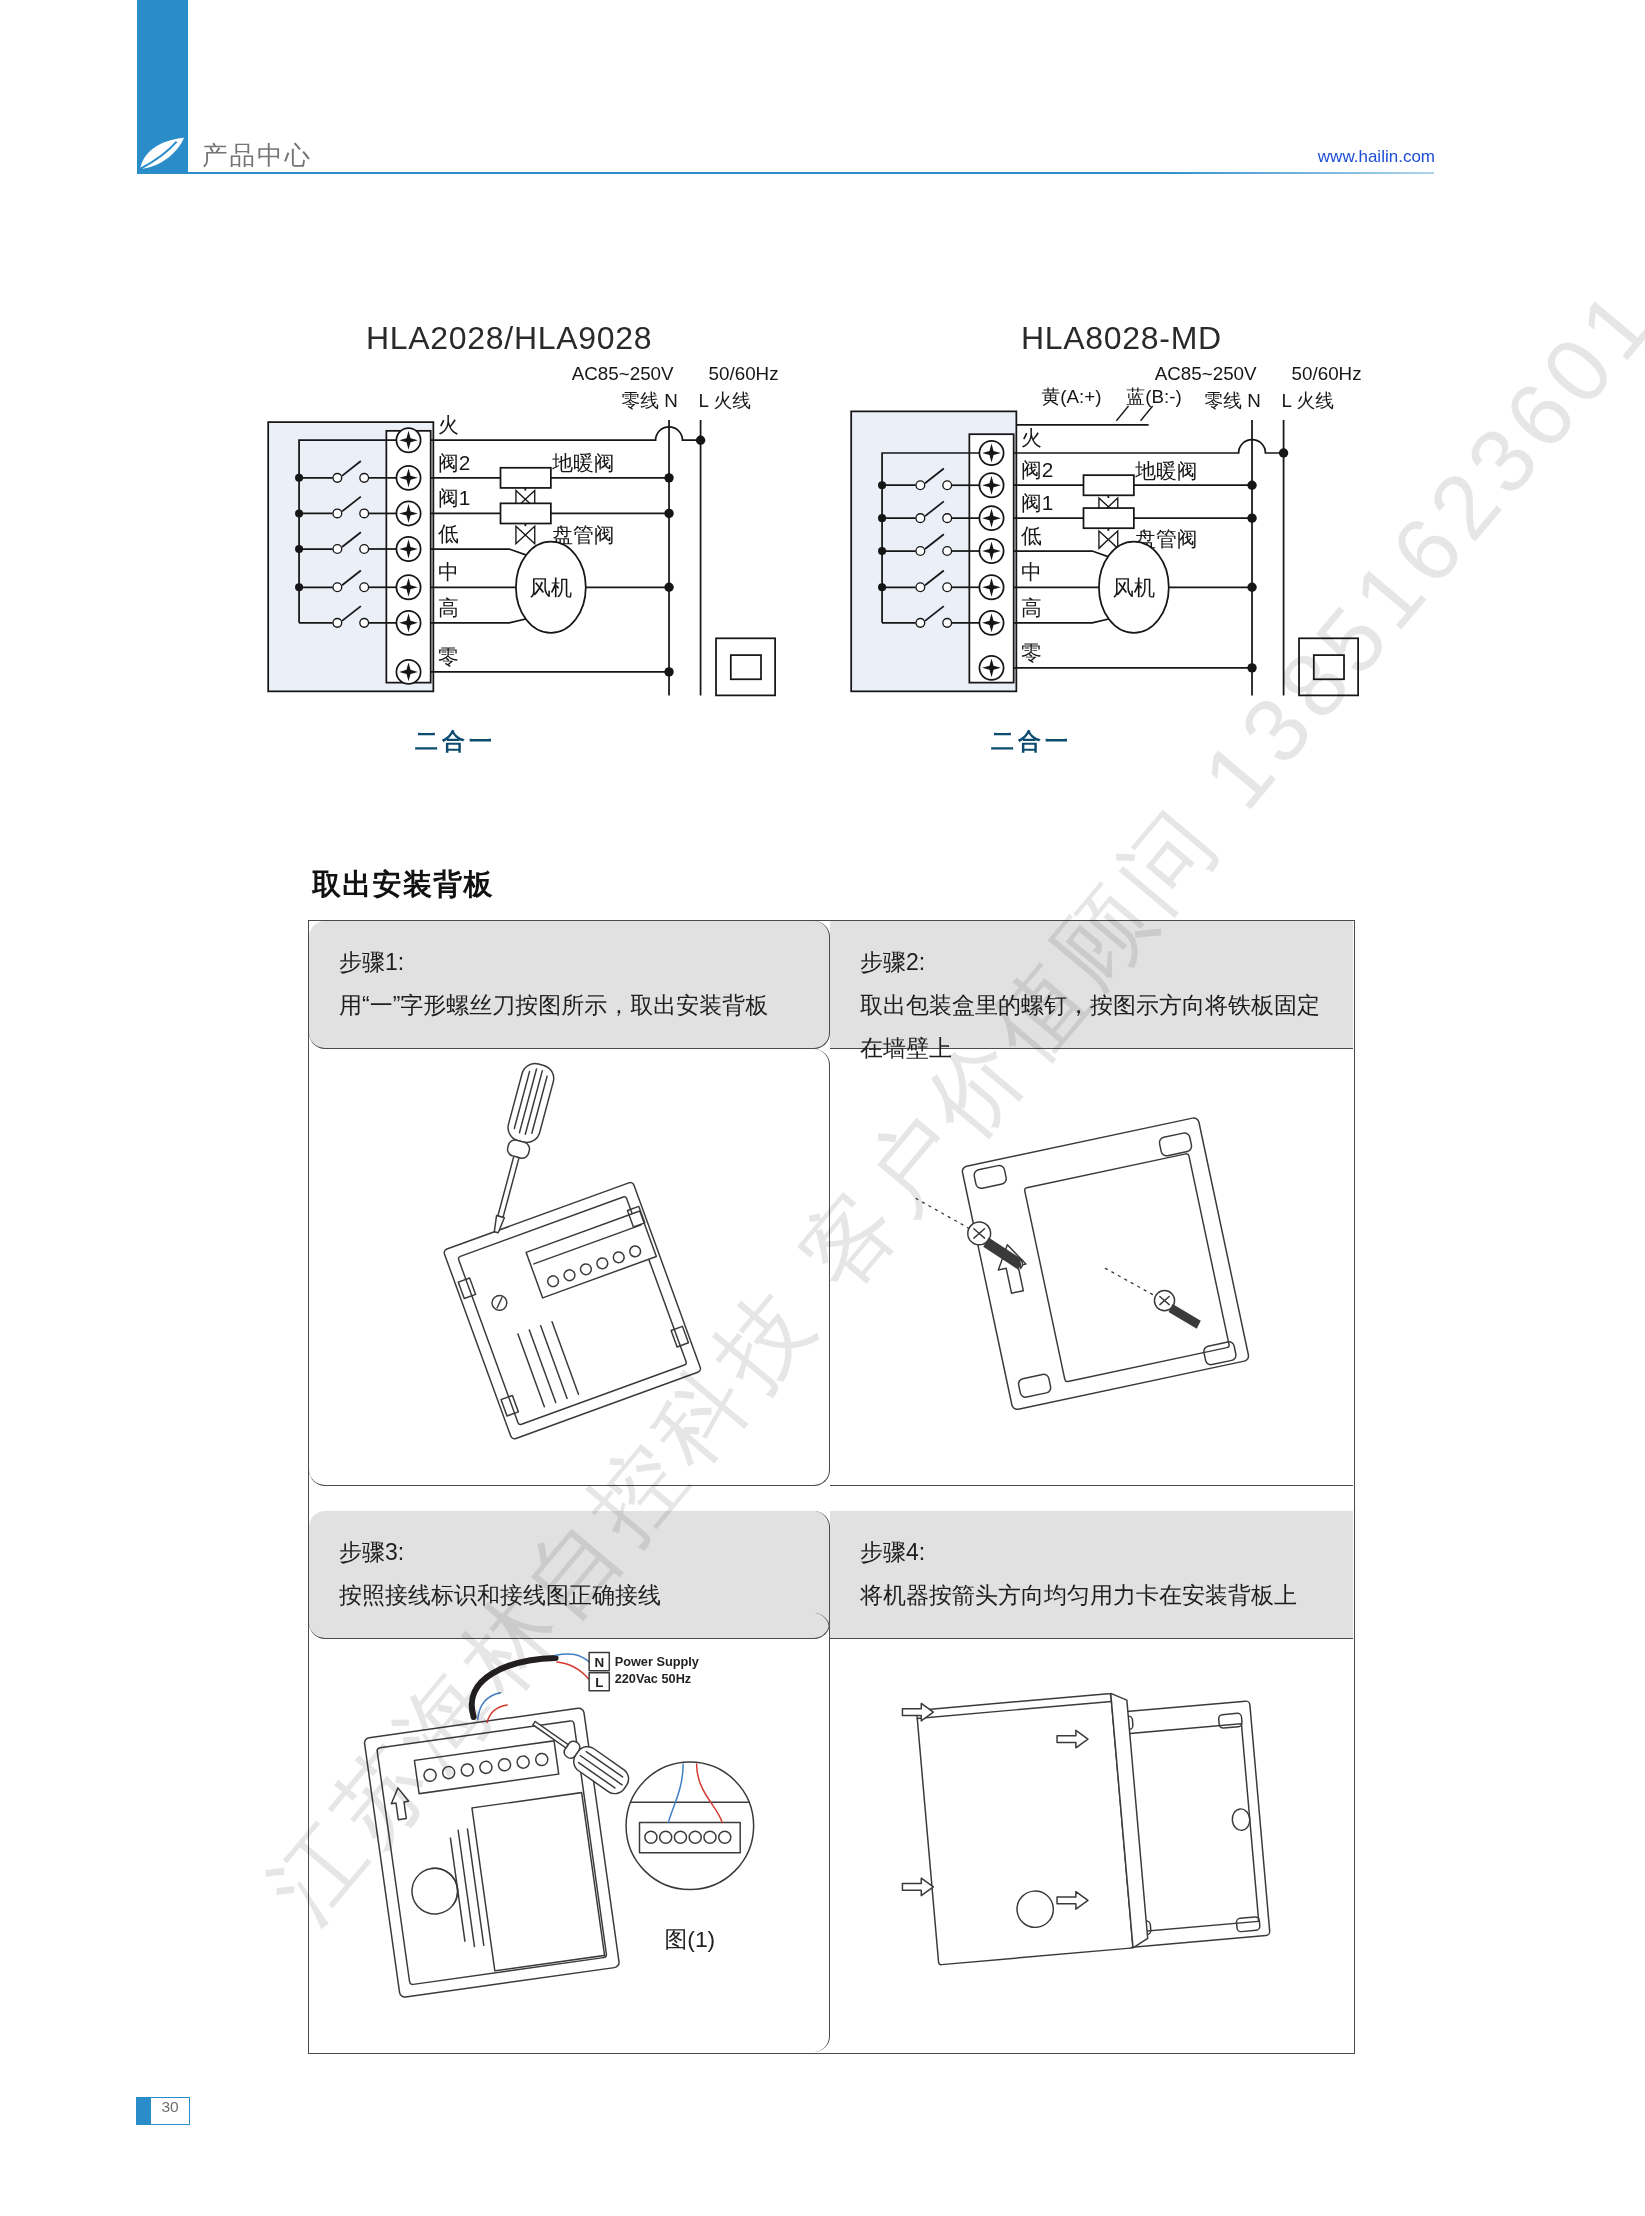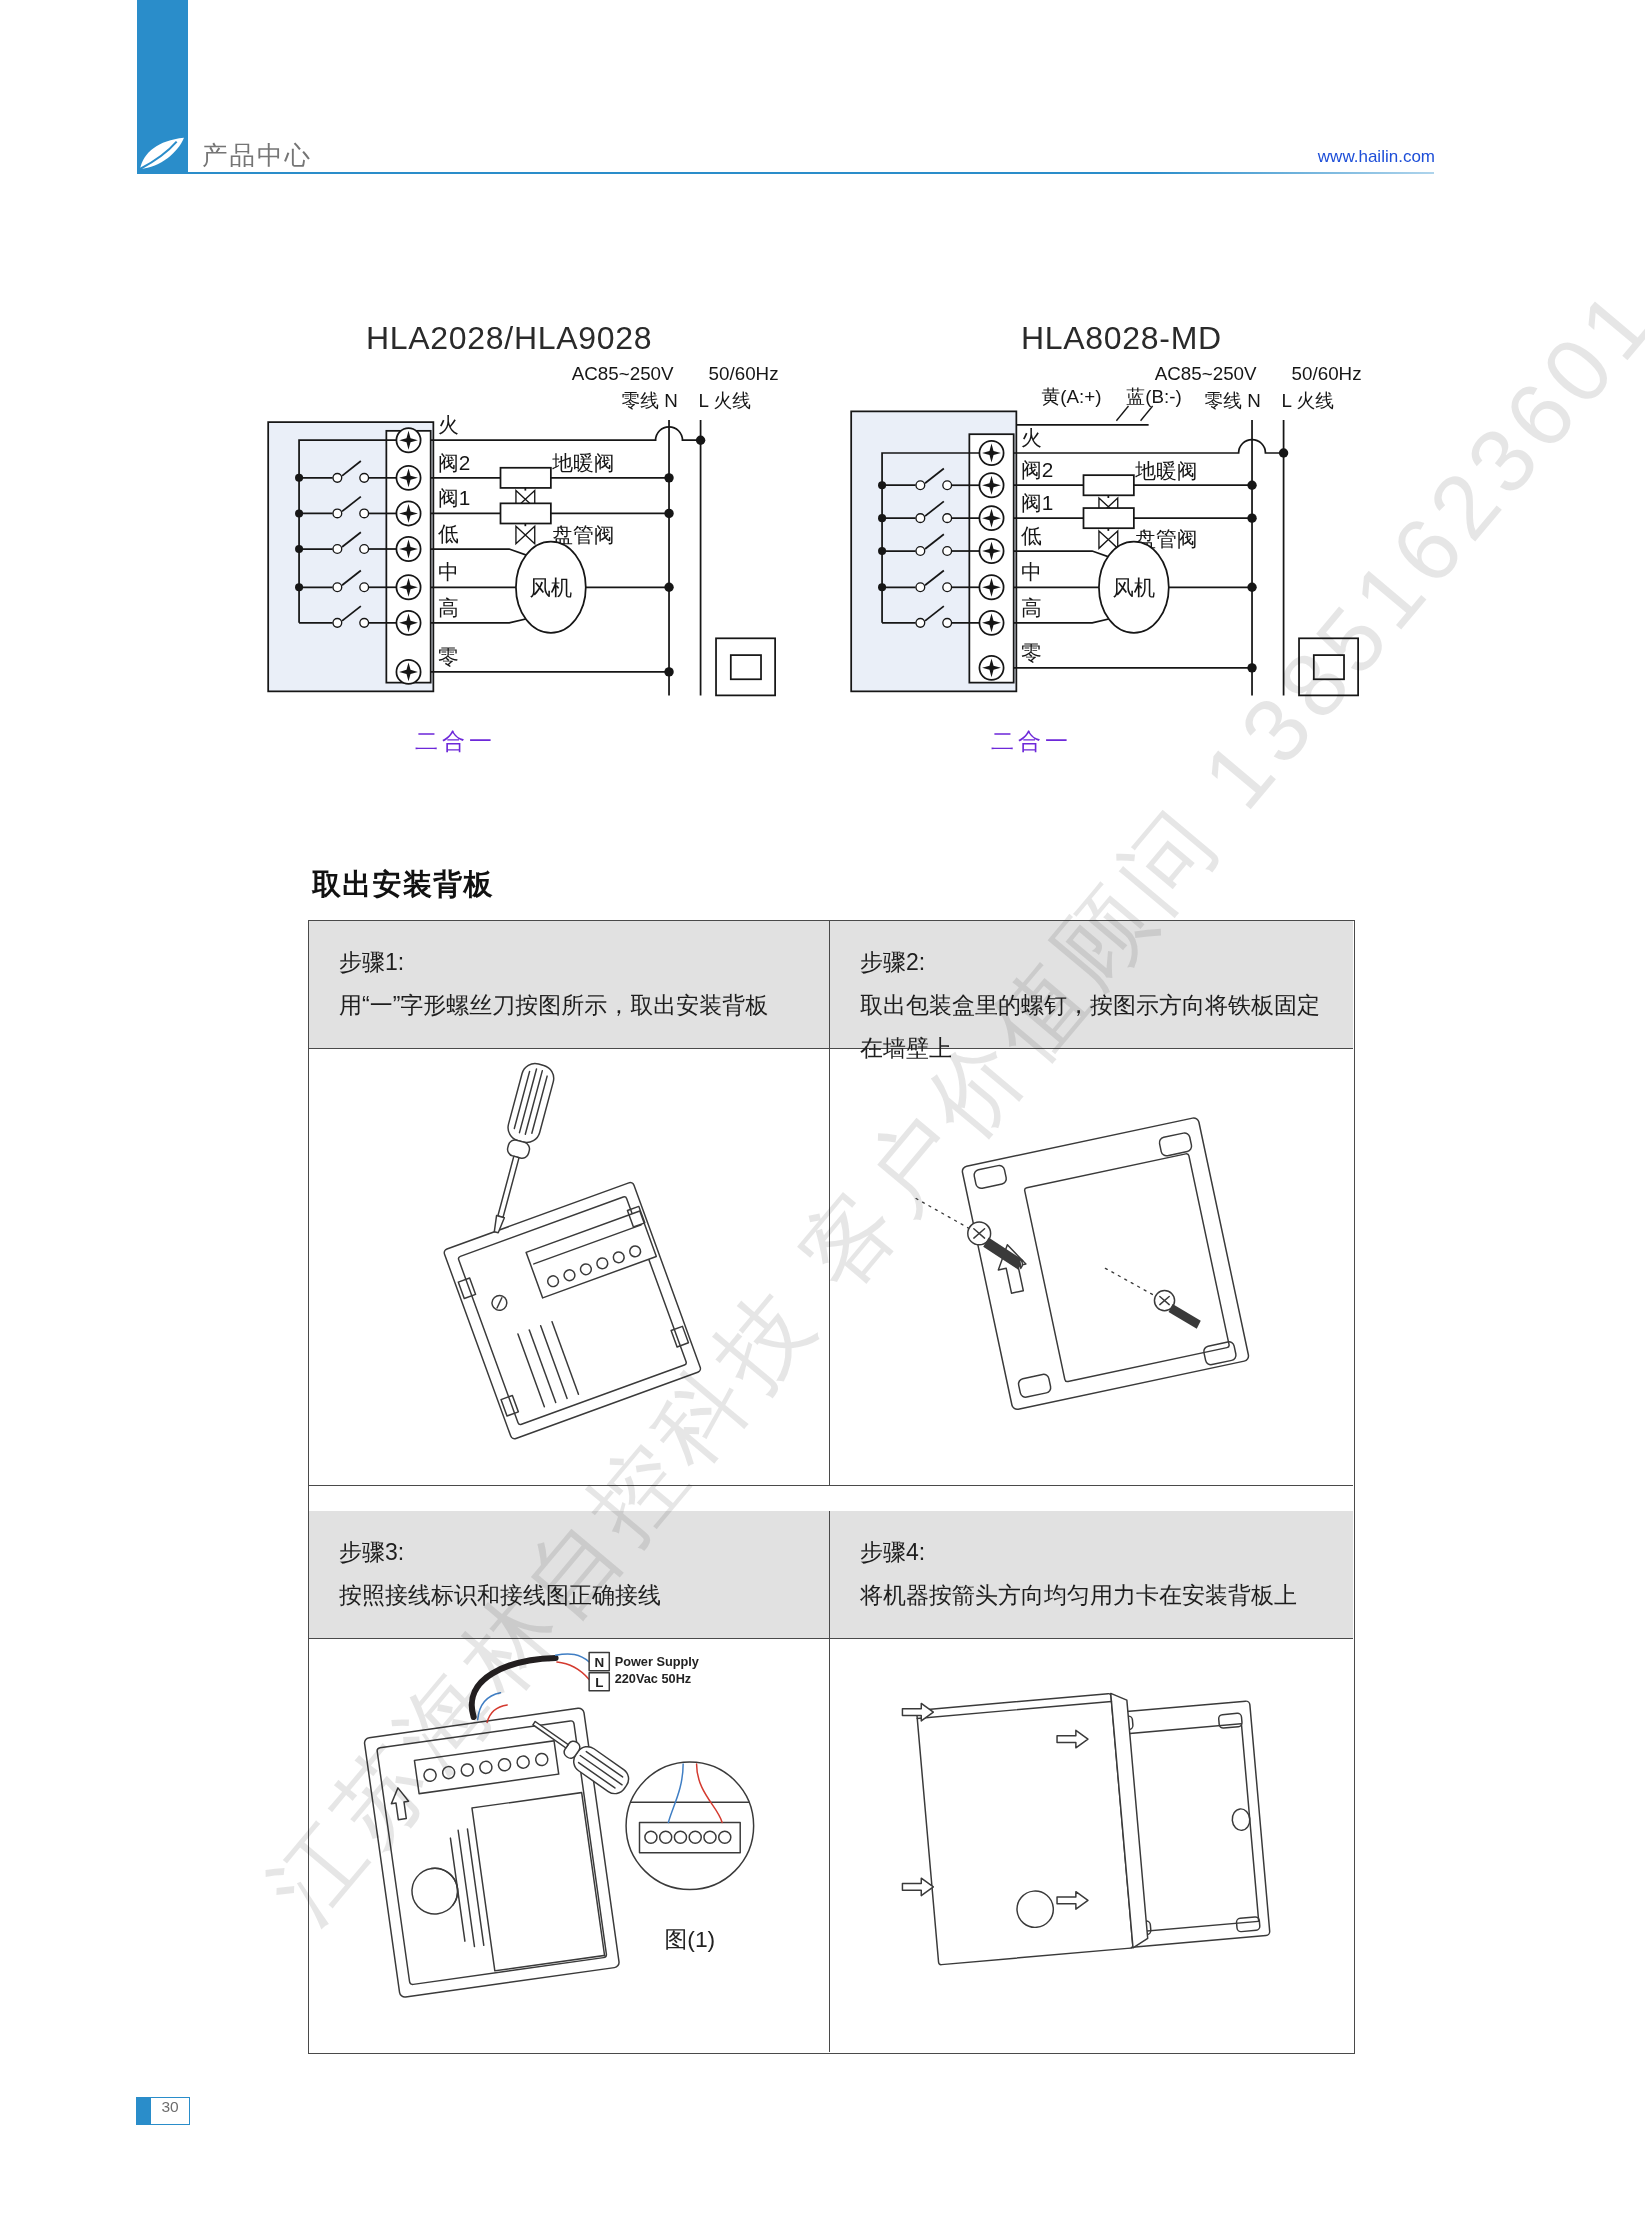--- a/index.html
+++ b/index.html
@@ -9,35 +9,35 @@
   }
   
   .hdr-bar{position:absolute;left:137px;top:0;width:51px;height:174px;background:#2a8dca;}
   .hdr-leaf{position:absolute;left:138px;top:132px;width:48px;height:42px;}
   .hdr-title{position:absolute;left:202px;top:138px;font-size:25.5px;color:#757575;letter-spacing:2px;}
   .hdr-line{position:absolute;left:137px;top:172px;width:1297px;height:2px;
     background:linear-gradient(to right,#2a8dca 78%,#aed4ec);}
   .hdr-site{position:absolute;left:1250px;top:147px;width:185px;text-align:right;font-size:17px;color:#1d4ed8;}
   
   .diag-title{position:absolute;font-size:32px;color:#2a2a2a;letter-spacing:0.7px;}
-  .combo{position:absolute;font-size:23px;color:#6d28d9;letter-spacing:4px;}
+  .combo{position:absolute;font-size:23px;color:#0c4a6e;letter-spacing:4px;font-weight:bold;}
   svg.cw{position:absolute;}
   .cw line,.cw path,.cw rect,.cw circle,.cw ellipse,.cw polyline{stroke:#161616;fill:none;stroke-width:2.6;}
   .cw .thin{stroke-width:2;}
   .cw .fillb{fill:#161616;stroke:none;}
   .cw .box{fill:#eaeff8;}
   .cw .white{fill:#ffffff;}
   .cw text{fill:#161616;stroke:none;font-size:31px;font-family:"Liberation Sans","DejaVu Sans",sans-serif;}
   .cw text.sm{font-size:28px;}
   .cw text.fan{font-size:32px;}
   
   .inst-head{position:absolute;left:312px;top:865px;font-size:29px;font-weight:bold;color:#111;letter-spacing:1.3px;}
   .tbl{position:absolute;left:308px;top:920px;width:1047px;height:1134px;border:1.3px solid #4a4a4a;box-sizing:border-box;}
   .cell{position:absolute;box-sizing:border-box;}
-  .cell.colA{left:0;width:521px;border-right:1.3px solid #4a4a4a;}
+  .cell.colA{left:0;width:521px;border-right:1.3px solid #4a4a4a;border-radius:16px;}
   .cell.colB{left:521px;width:523px;}
   .cell.head{background:#e1e1e1;border-bottom:1.3px solid #4a4a4a;padding:20px 0 0 30px;font-size:23px;line-height:43px;color:#1d1d1d;}
   .cell.img{display:flex;align-items:center;justify-content:center;}
   .r1{top:0;height:128px;}
   .r2{top:128px;height:437px;border-bottom:1.3px solid #4a4a4a;}
   .r3{top:564px;height:128px;margin-top:26px;}
   .r4{top:692px;height:439px;}
   svg.art line,svg.art path,svg.art rect,svg.art circle,svg.art ellipse,svg.art polygon,svg.art polyline{
     stroke:#3a3a3a;fill:none;stroke-width:2.2;stroke-linejoin:round;stroke-linecap:round;}
   svg.art .wfill{fill:#ffffff;}

